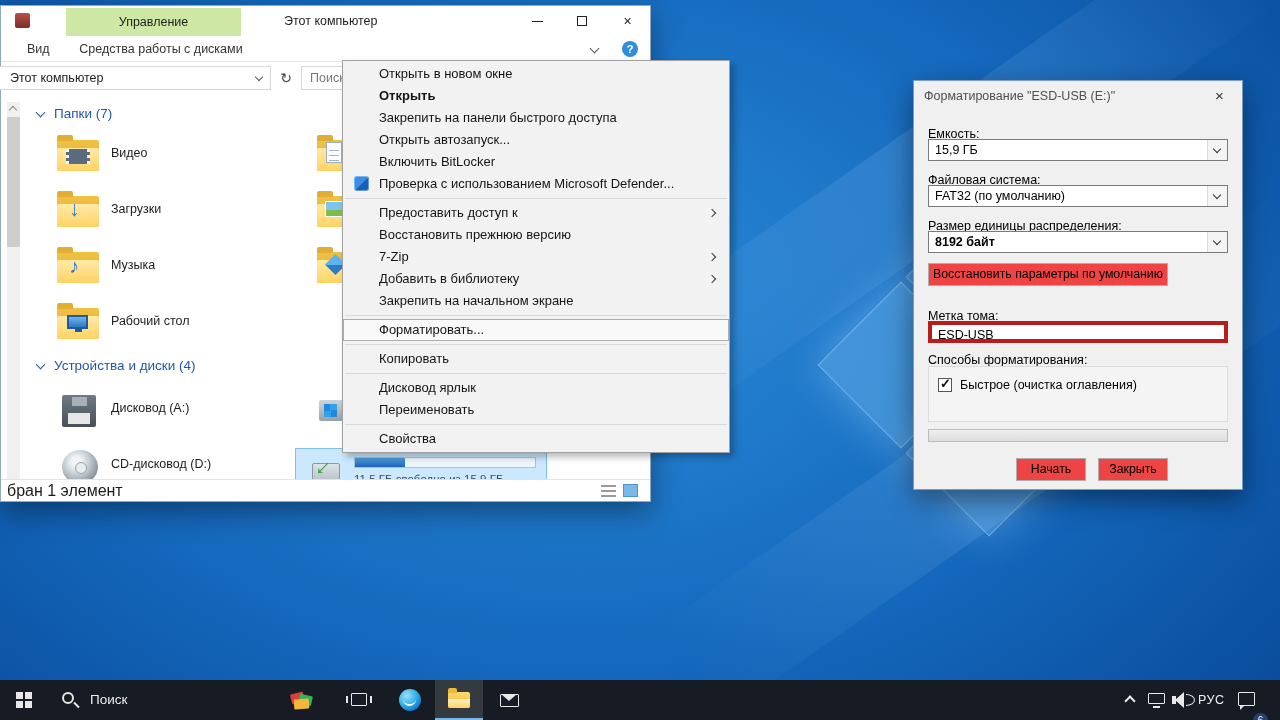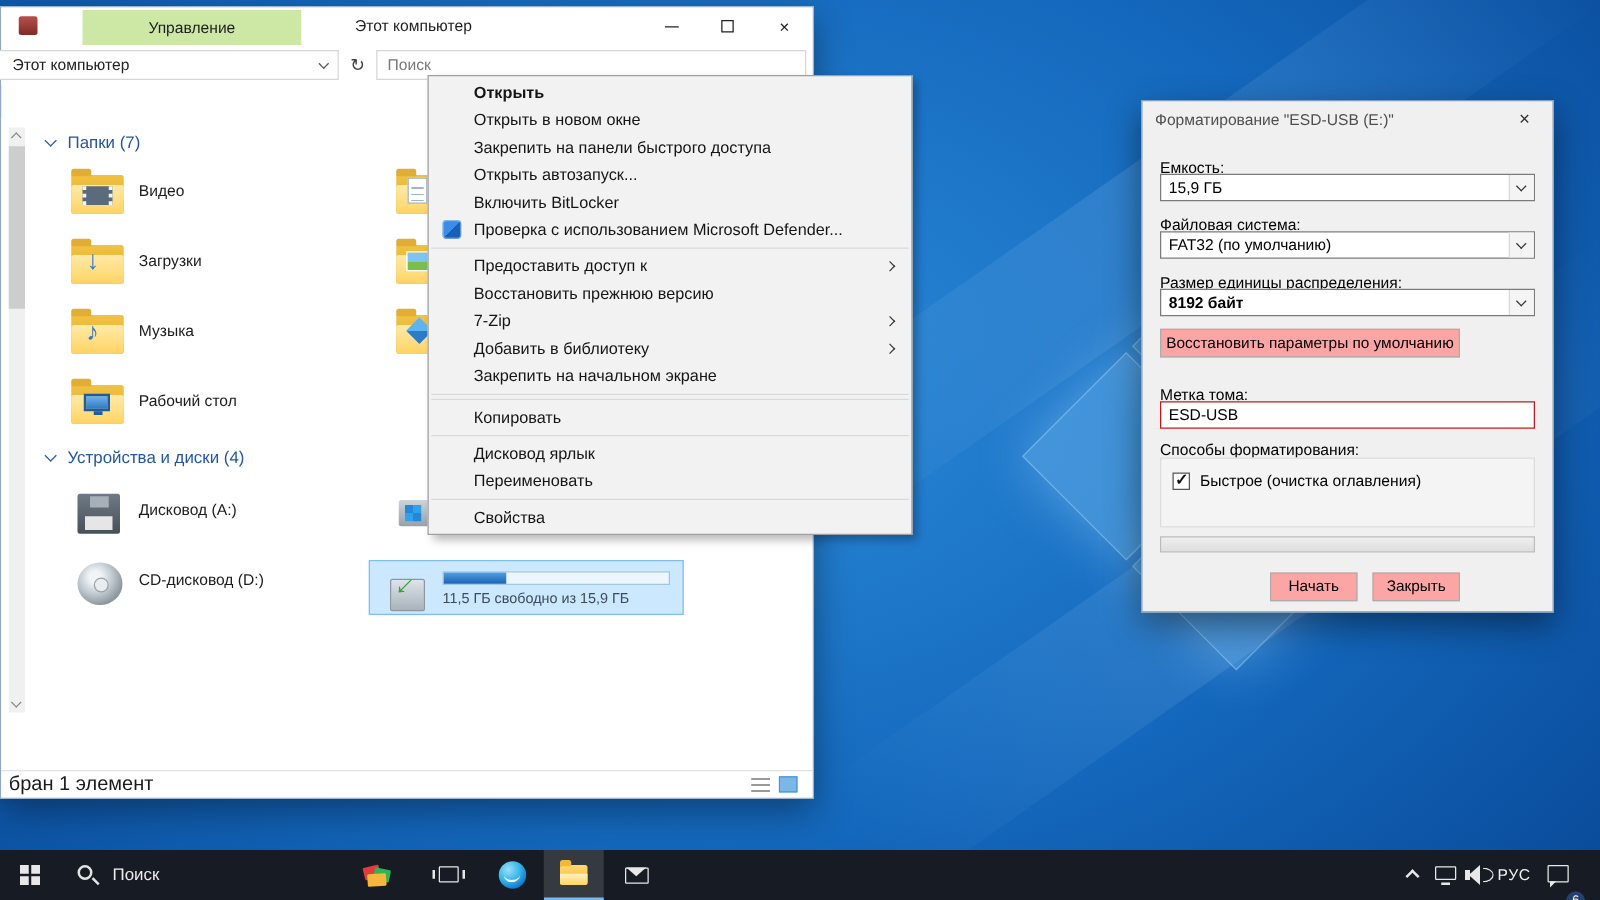--- a/index.html
+++ b/index.html
@@ -10,21 +10,21 @@
   .beam{position:absolute;width:760px;height:110px;background:linear-gradient(90deg,rgba(255,255,255,0) 0%,rgba(190,225,255,0.14) 50%,rgba(255,255,255,0) 100%);}
   .beam.b1{left:560px;top:120px;transform:rotate(-35deg);}
   .beam.b2{left:620px;top:400px;transform:rotate(-35deg);}
   .pane{position:absolute;width:118px;height:118px;transform:rotate(45deg);background:rgba(125,195,244,0.38);border:1px solid rgba(205,235,255,0.35);box-shadow:0 0 45px rgba(160,215,255,0.45);}
   .pane.p-left{left:842px;top:306px;}
   .pane.p-top{left:930px;top:218px;}
   .pane.p-right{left:1018px;top:306px;}
   .pane.p-bottom{left:930px;top:394px;}
 
   
-  .window{position:absolute;left:0;top:5px;width:651px;height:634px;background:#fff;border:1px solid #8fa9c6;box-shadow:0 10px 28px rgba(0,0,0,0.4);z-index:5;}
+  .window{position:absolute;left:0;top:5px;width:651px;height:497px;background:#fff;border:1px solid #8fa9c6;box-shadow:0 10px 28px rgba(0,0,0,0.4);z-index:5;}
   .titlebar{position:relative;height:30px;background:#fff;}
   .win-icon{position:absolute;left:14px;top:7px;width:15px;height:15px;background:linear-gradient(#b8504a,#7e2b26);border-radius:2px;}
   .tab-group-header{position:absolute;left:65px;top:2px;width:175px;height:28px;background:#cde8a5;text-align:center;line-height:28px;font-size:12.5px;color:#1e1e1e;}
   .title-text{position:absolute;left:283px;top:0;line-height:30px;font-size:12.5px;color:#1e1e1e;white-space:nowrap;}
   .win-controls{position:absolute;right:0;top:0;display:flex;}
   .win-btn{width:45px;height:30px;position:relative;color:#222;text-align:center;line-height:30px;font-size:14px;}
   .glyph-min{position:absolute;left:17px;top:15px;width:11px;height:1px;background:#222;}
   .glyph-max{position:absolute;left:17px;top:10px;width:10px;height:10px;border:1px solid #222;}
 
   .tabrow{position:relative;height:26px;background:#fff;border-bottom:1px solid #e6e6e6;}
@@ -105,23 +105,23 @@
   .dlg{position:absolute;left:913px;top:80px;width:330px;height:410px;background:#f0f0f0;border:1px solid #7d9cbc;box-shadow:0 10px 26px rgba(0,0,0,0.45);z-index:10;}
   .dlg-titlebar{position:relative;height:30px;}
   .dlg-title{position:absolute;left:10px;line-height:30px;font-size:12.5px;color:#4f4f4f;white-space:nowrap;}
   .dlg-close{position:absolute;right:0;top:0;width:45px;height:30px;text-align:center;line-height:30px;color:#333;font-size:15px;}
   .dlg-body{position:absolute;left:0;right:0;top:30px;bottom:0;}
   .flabel{position:absolute;left:14px;font-size:12.5px;color:#000;white-space:nowrap;}
   .combo{position:absolute;left:14px;right:14px;height:22px;background:#fff;border:1px solid #7a7a7a;}
   .combo .val{position:absolute;left:6px;line-height:20px;font-size:12.5px;color:#000;white-space:nowrap;}
   .combo .dd{position:absolute;right:0;top:0;width:20px;height:20px;background:#f4f4f4;border-left:1px solid #d9d9d9;}
   .combo .dd .caret-d{left:6px;top:6px;border-color:#333;}
-  .txt{position:absolute;left:14px;right:14px;height:22px;background:#fff;border:1px solid #b91c1c;}
+  .txt{position:absolute;left:14px;right:14px;height:22px;background:#fff;border:4px solid #b91c1c;}
   .txt .val{position:absolute;left:6px;line-height:20px;font-size:12.5px;color:#000;}
-  .btn{position:absolute;height:23px;background:#fca5a5;border:1px solid #adadad;font-size:12.3px;text-align:center;line-height:21px;color:#000;white-space:nowrap;}
+  .btn{position:absolute;height:23px;background:#ef4444;border:1px solid #adadad;font-size:12.3px;text-align:center;line-height:21px;color:#000;white-space:nowrap;}
   .groupbox{position:absolute;left:14px;right:14px;height:56px;background:#f4f4f4;border:1px solid #dcdcdc;}
   .cb{position:absolute;left:9px;top:11px;width:14px;height:14px;background:#fff;border:1px solid #555;}
   .cb::after{content:"✓";position:absolute;left:1px;top:-3px;font-size:13px;color:#111;font-weight:bold;}
   .cb-label{position:absolute;left:31px;top:11px;font-size:12.5px;color:#000;white-space:nowrap;}
   .progress{position:absolute;left:14px;right:14px;height:13px;border:1px solid #bcbcbc;background:linear-gradient(#efefef,#dedede);}
 
   
   .taskbar{position:absolute;left:0;bottom:0;width:1280px;height:40px;background:#171c24;z-index:30;}
   .tb-btn{position:absolute;top:0;width:48px;height:40px;}
   .winflag{position:absolute;left:16px;top:12px;width:16px;height:16px;}
@@ -182,20 +182,26 @@
     <div class="win-controls">
       <div class="win-btn">
           <span class="glyph-min"></span>
         </div>
       <div class="win-btn">
           <span class="glyph-max"></span>
         </div>
       <div class="win-btn">×</div>
     </div>
   </div>
+  <div class="tabrow">
+    <div class="tab-view">Вид</div>
+    <div class="tab-drive">Средства работы с дисками</div>
+    <span class="ribbon-chevron"></span>
+    <div class="help-icon">?</div>
+  </div>
   <div class="addr-row">
     <div class="breadcrumb-box">
       <span class="breadcrumb-text">Этот компьютер</span>
       <span class="caret-d breadcrumb-caret"></span>
     </div>
     <div class="refresh-btn">↻</div>
     <div class="search-box">
       <span class="search-text">Поиск</span>
     </div>
   </div>
@@ -293,33 +299,34 @@
     </div>
   </div>
   <div class="statusbar">
     <span class="status-text">бран 1 элемент</span>
     <span class="view-ic1"></span>
     <span class="view-ic2"></span>
   </div>
 </div>
 
 <div class="ctx">
+  <div class="mi"><span>Открыть в новом окне</span></div>
   <div class="mi bold"><span>Открыть</span></div>
-  <div class="mi"><span>Открыть в новом окне</span></div>
   <div class="mi"><span>Закрепить на панели быстрого доступа</span></div>
   <div class="mi"><span>Открыть автозапуск...</span></div>
   <div class="mi"><span>Включить BitLocker</span></div>
   <div class="mi"><span class="defender"></span><span>Проверка с использованием Microsoft Defender...</span></div>
   <div class="sep"></div>
   <div class="mi"><span>Предоставить доступ к</span><span class="chev-r"></span></div>
   <div class="mi"><span>Восстановить прежнюю версию</span></div>
   <div class="mi"><span>7-Zip</span><span class="chev-r"></span></div>
   <div class="mi"><span>Добавить в библиотеку</span><span class="chev-r"></span></div>
   <div class="mi"><span>Закрепить на начальном экране</span></div>
   <div class="sep"></div>
+  <div class="mi hl"><span>Форматировать...</span></div>
   <div class="sep"></div>
   <div class="mi"><span>Копировать</span></div>
   <div class="sep"></div>
   <div class="mi"><span>Дисковод ярлык</span></div>
   <div class="mi"><span>Переименовать</span></div>
   <div class="sep"></div>
   <div class="mi"><span>Свойства</span></div>
 </div>
 
 <div class="dlg">

